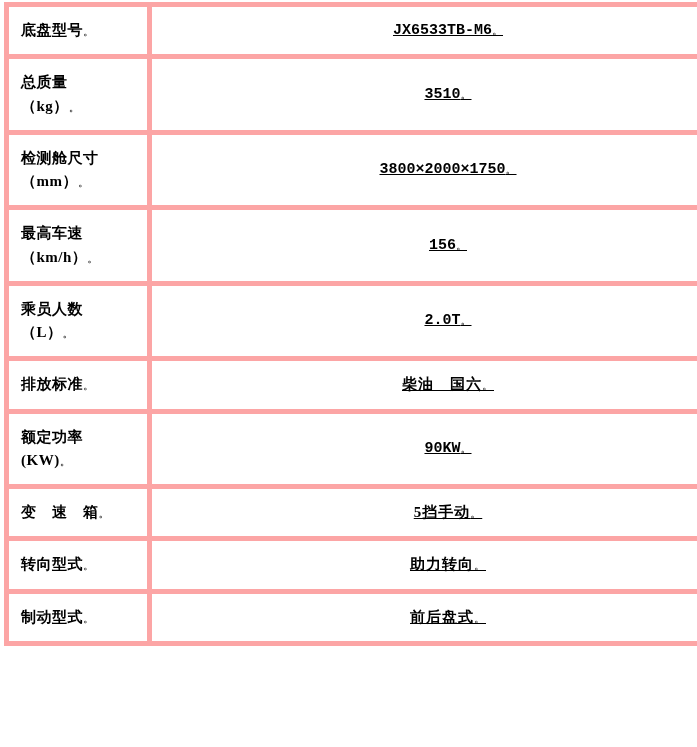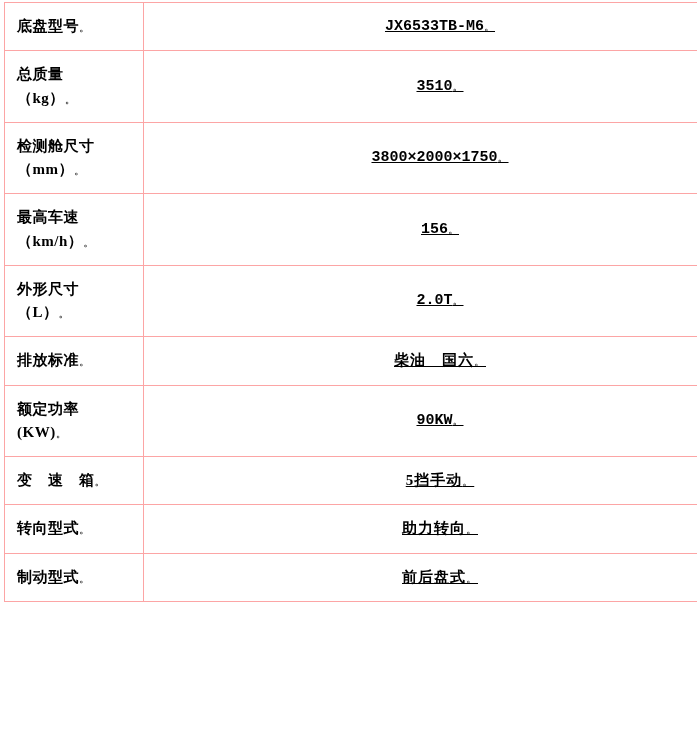--- a/index.html
+++ b/index.html
@@ -15,21 +15,21 @@
     overflow: hidden;
   }
   #spec-table {
     border-collapse: collapse;
     width: 689px;
     margin-left: 4px;
     margin-top: 2px;
     table-layout: fixed;
   }
   #spec-table td {
-    border: 1px solid #fca5a5;
+    border: 5px solid #fca5a5;
     vertical-align: middle;
     padding: 12px;
   }
   td.label-cell {
     width: 114px;
     padding: 4px 0 4px 5px;
     font-weight: bold;
     font-size: 15px;
     line-height: 1.55;
     letter-spacing: 0.5px;
@@ -87,21 +87,21 @@
       </tr>
       <tr>
         <td class="label-cell">
           <span class="label-line">最高车速</span>
           <span class="label-line">（km/h）<span class="mark">。</span></span>
         </td>
         <td class="value-cell"><span>156</span><span class="mark">。</span></td>
       </tr>
       <tr>
         <td class="label-cell">
-          <span class="label-line">外形尺寸</span>
+          <span class="label-line">乘员人数</span>
           <span class="label-line">（L）<span class="mark">。</span></span>
         </td>
         <td class="value-cell"><span>2.0T</span><span class="mark">。</span></td>
       </tr>
       <tr>
         <td class="label-cell">
           <span class="label-line">排放标准<span class="mark">。</span></span>
         </td>
         <td class="value-cell cjk"><span>柴油　国六</span><span class="mark">。</span></td>
       </tr>

